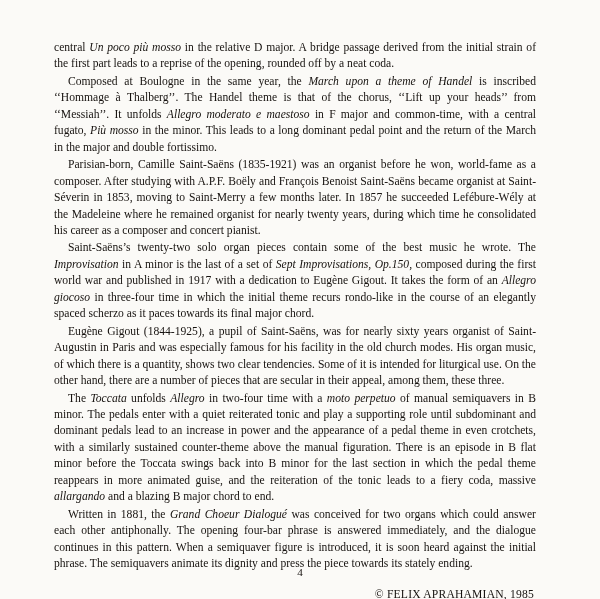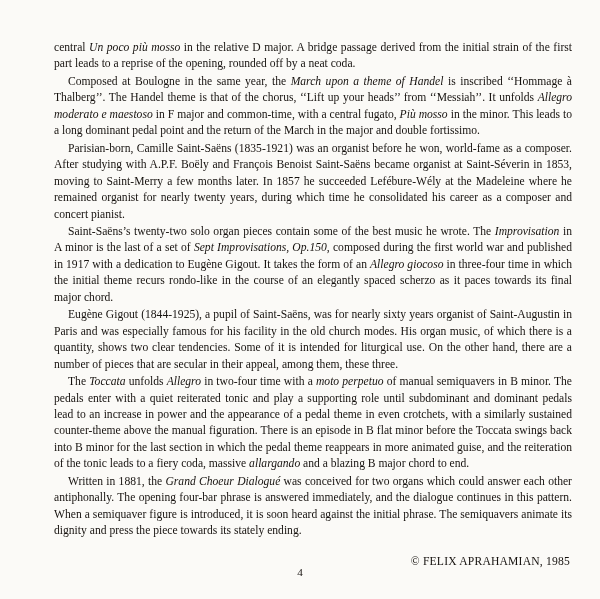--- a/index.html
+++ b/index.html
@@ -12,21 +12,21 @@
     background: #fbfaf7;
     font-family: "Liberation Serif", serif;
     color: #16120f;
     overflow: hidden;
   }
   .page {
     position: relative;
     width: 600px;
     height: 599px;
     box-sizing: border-box;
-    padding: 40px 28px 0 54px;
+    padding: 40px 64px 0 54px;
     background: #fbfaf7;
   }
   .textblock {
     font-size: 11.6px;
     line-height: 16.45px;
     text-align: justify;
     text-justify: inter-word;
     hyphens: none;
   }
   .textblock p {

